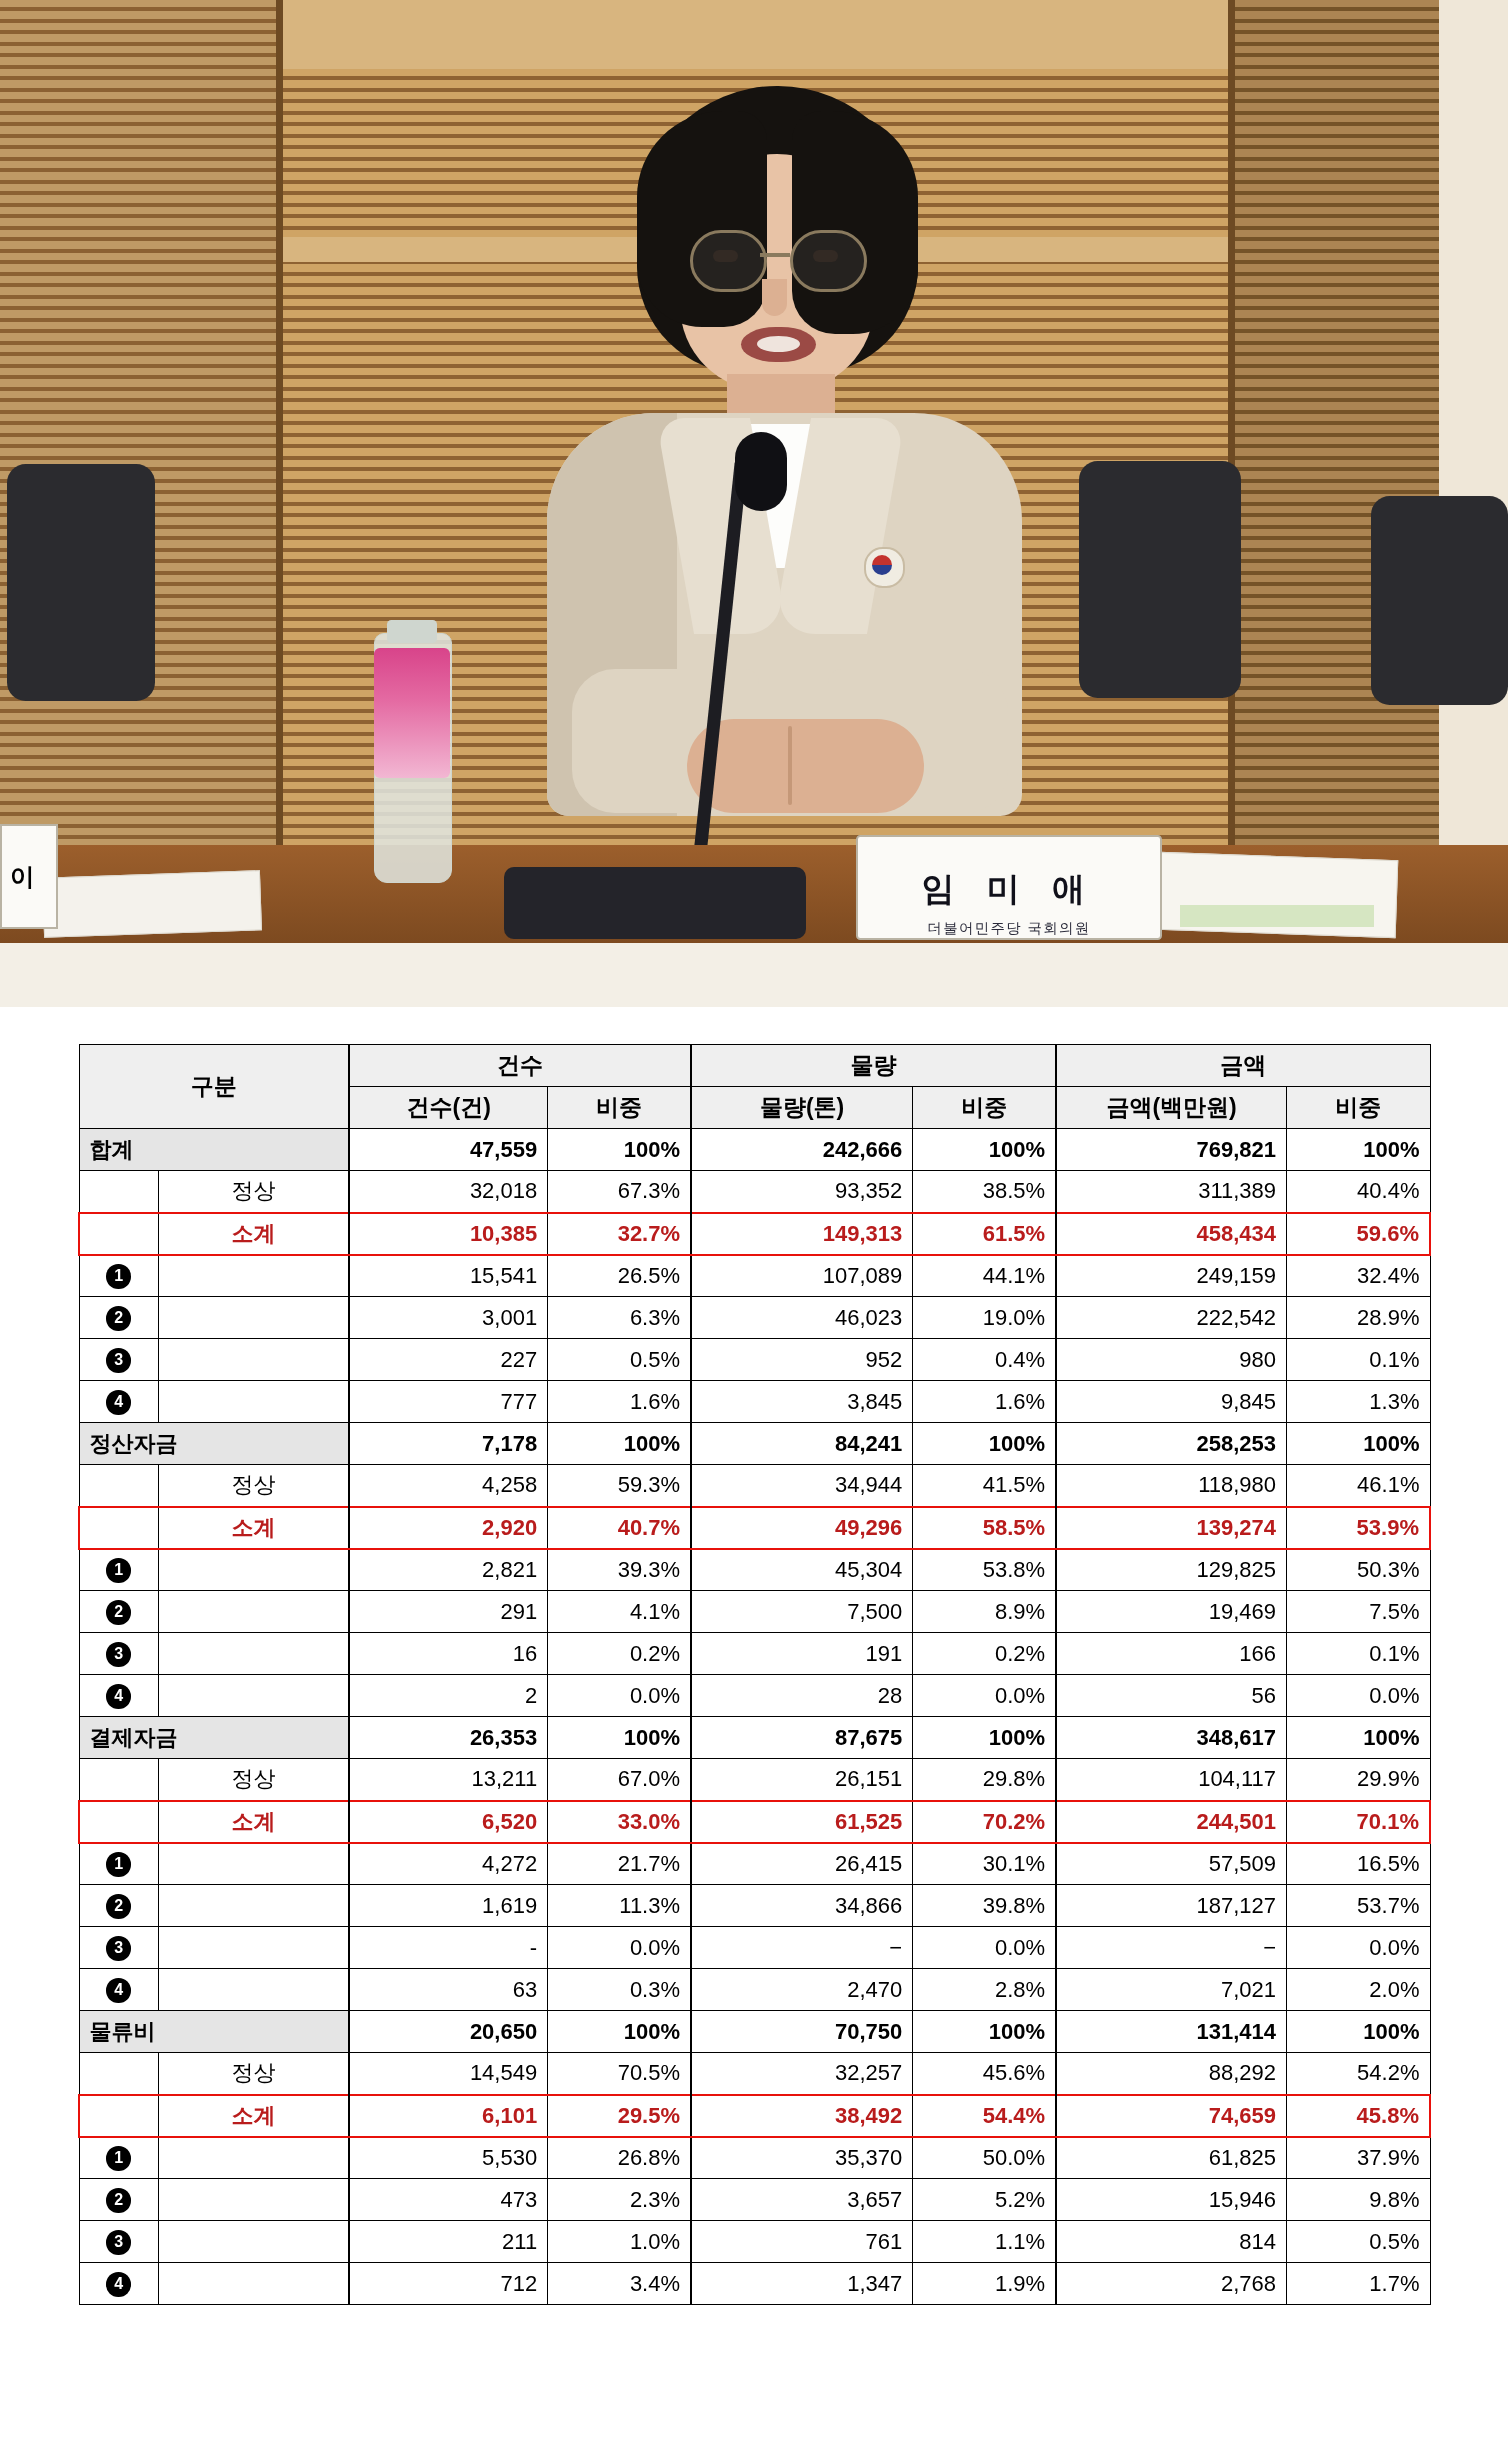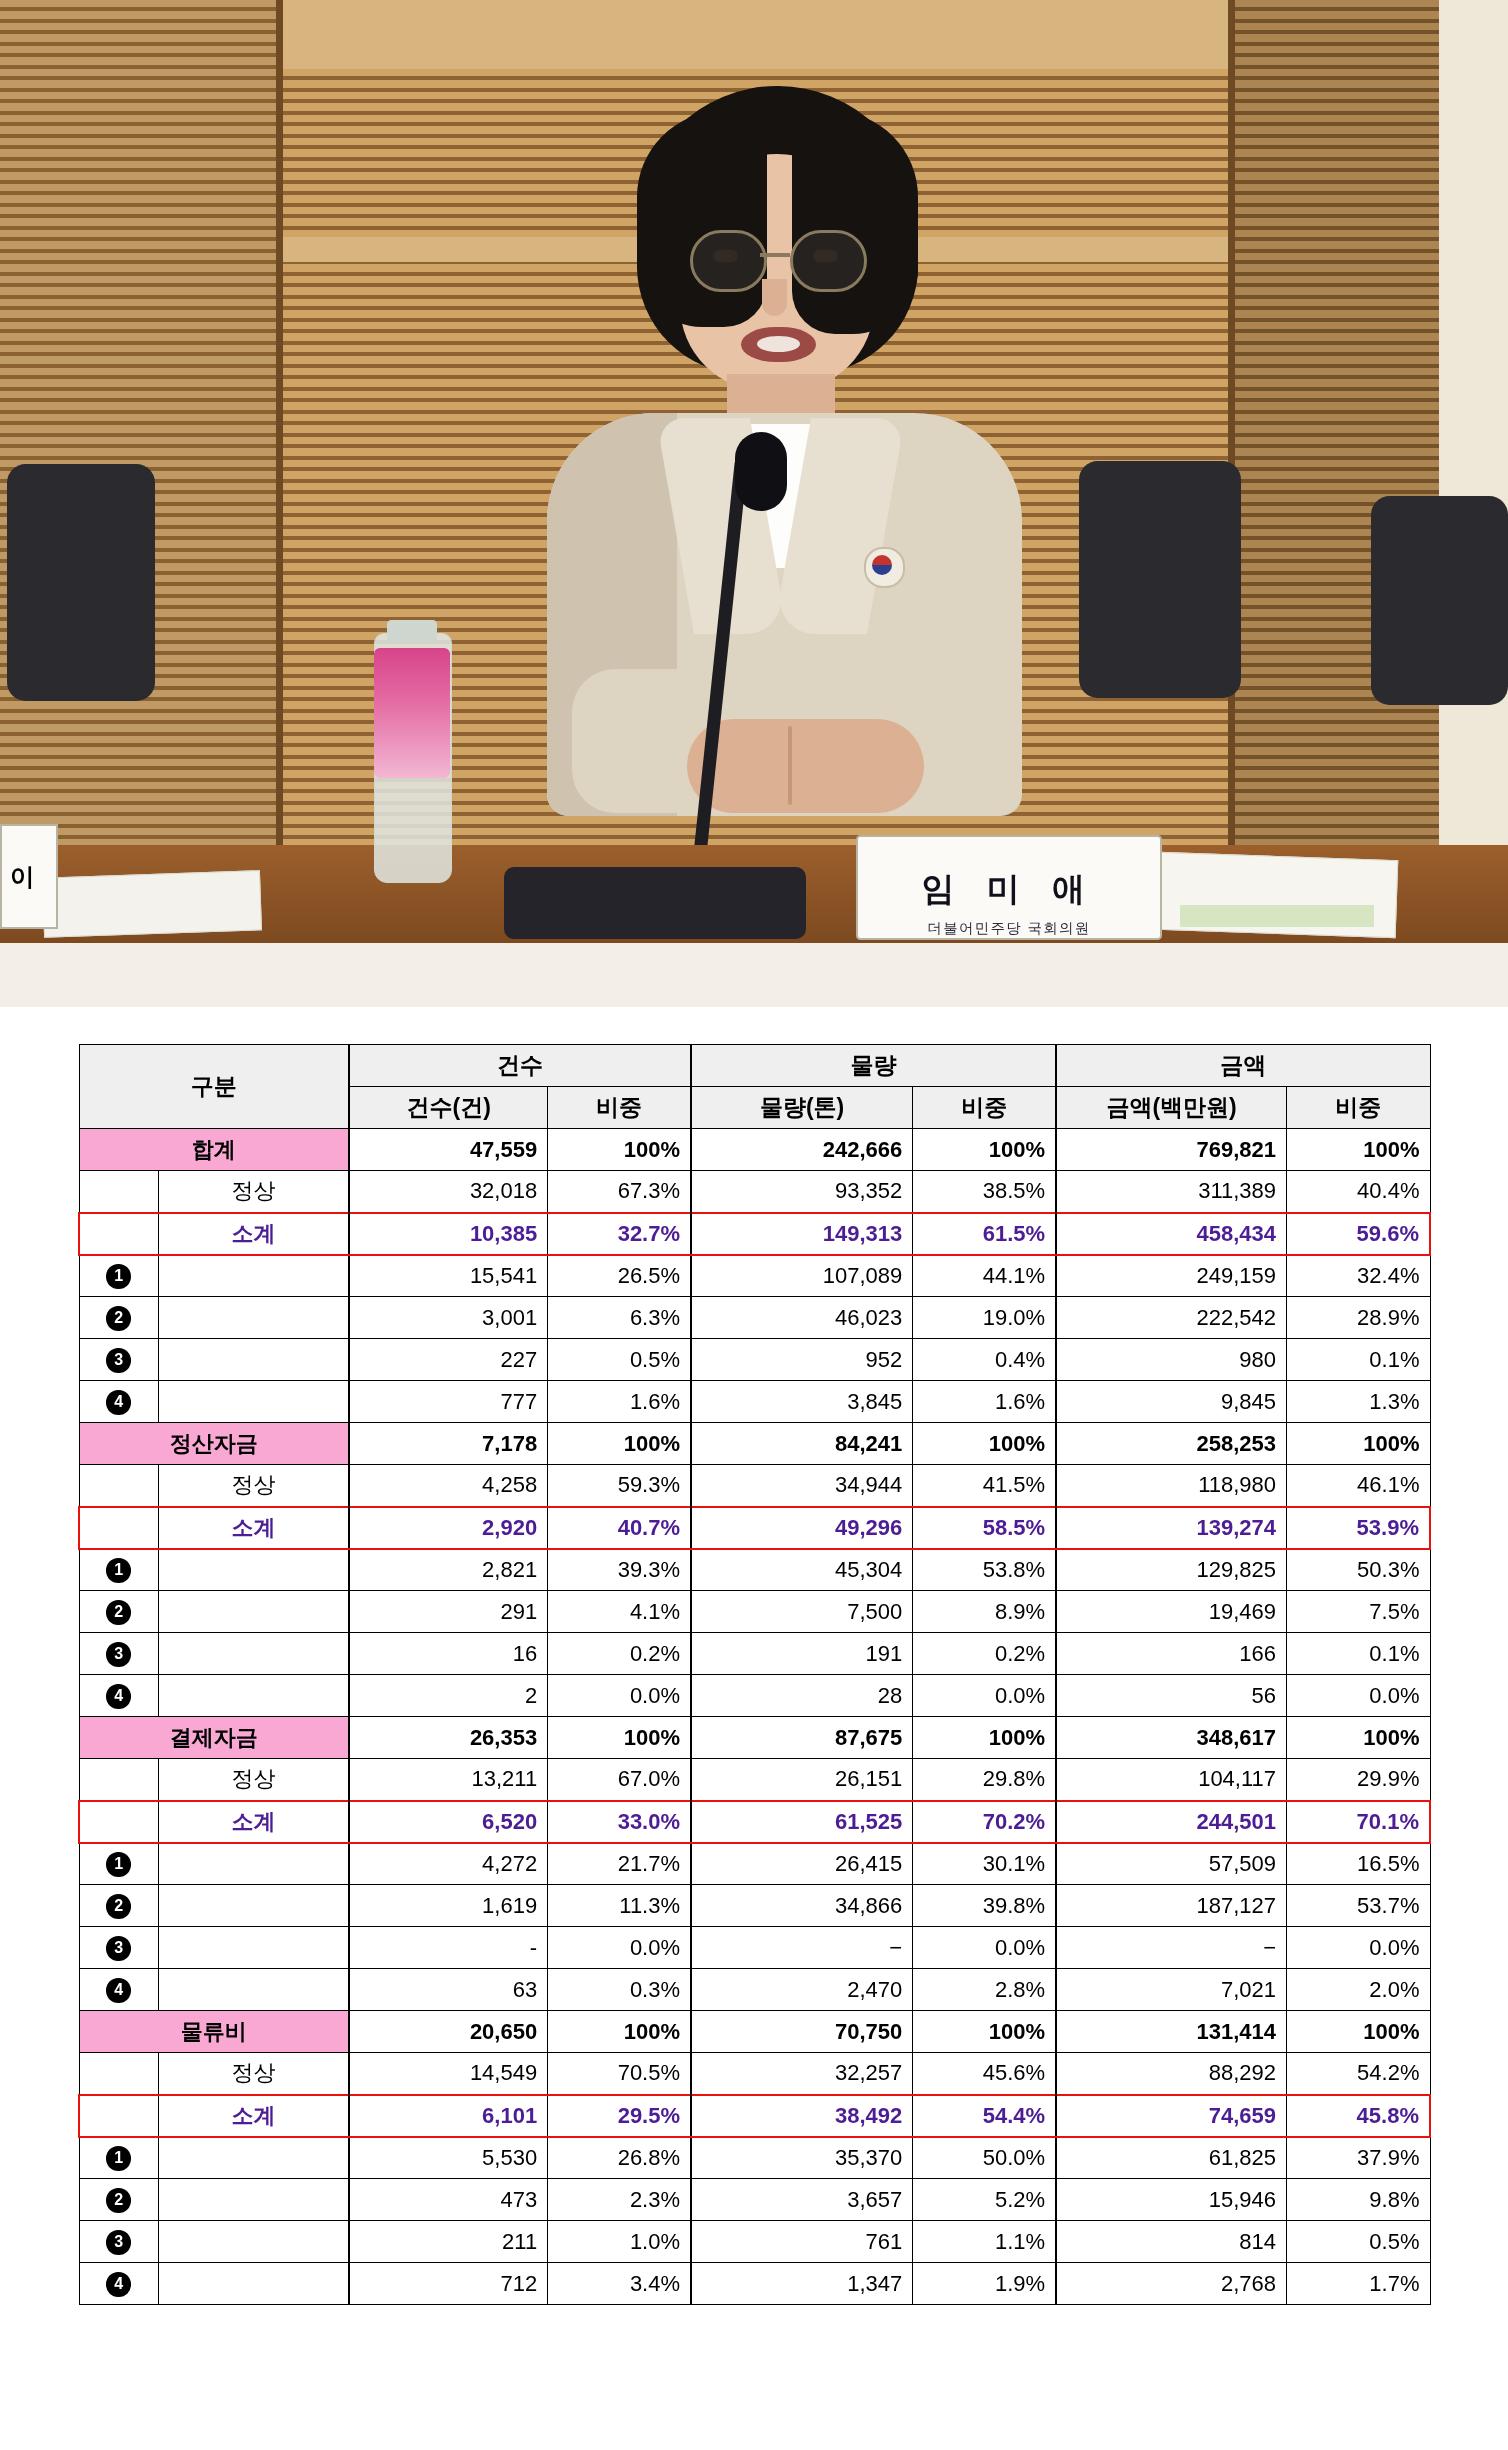--- a/index.html
+++ b/index.html
@@ -270,31 +270,30 @@
   }
   th.head {
     background: #efefef;
     text-align: center;
     font-weight: bold;
     font-size: 23px;
   }
   td.num { text-align: right; font-family: "Liberation Sans", sans-serif; }
   td.pct { text-align: right; }
   td.lbl-group {
-    text-align: center;
     font-weight: bold;
-    background: #f9a8d4;
+    background: #e5e5e5;
   }
   td.lbl-indent {
     text-align: center;
     background: #fff;
   }
   tr.total td { font-weight: bold; }
   tr.subtotal td {
-    color: #4c1d95;
+    color: #b91c1c;
     font-weight: bold;
   }
   
   tr.subtotal td { border-top: 2.9px solid #e8110b; border-bottom: 2.9px solid #e8110b; }
   tr.subtotal td:first-child { border-left: 2.9px solid #e8110b; }
   tr.subtotal td:last-child { border-right: 2.9px solid #e8110b; }
   td.thickline-top { border-top: 2.9px solid #000; }
   .circ {
     display: inline-block;
     width: 24.5px; height: 24.5px; line-height: 24.5px;

